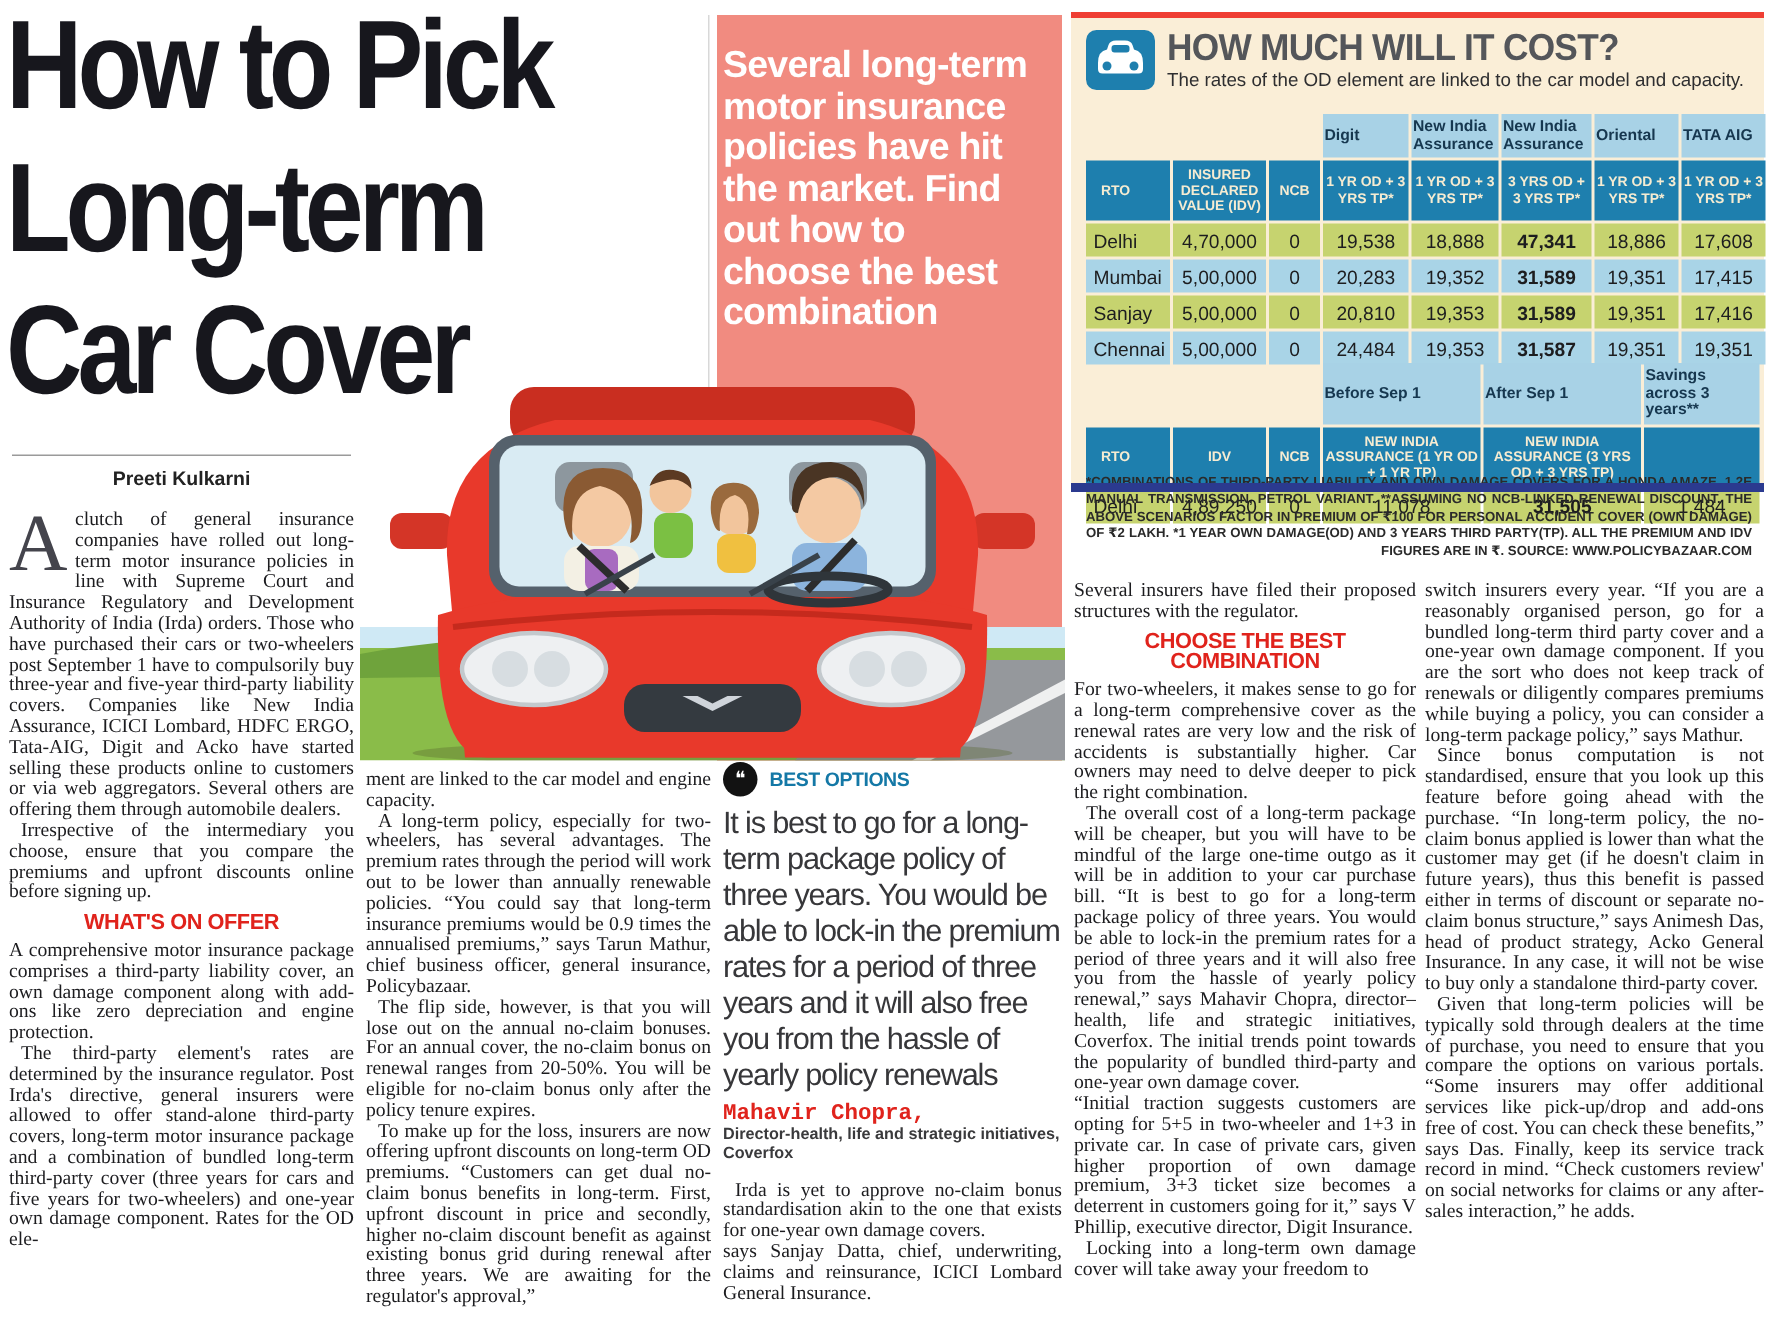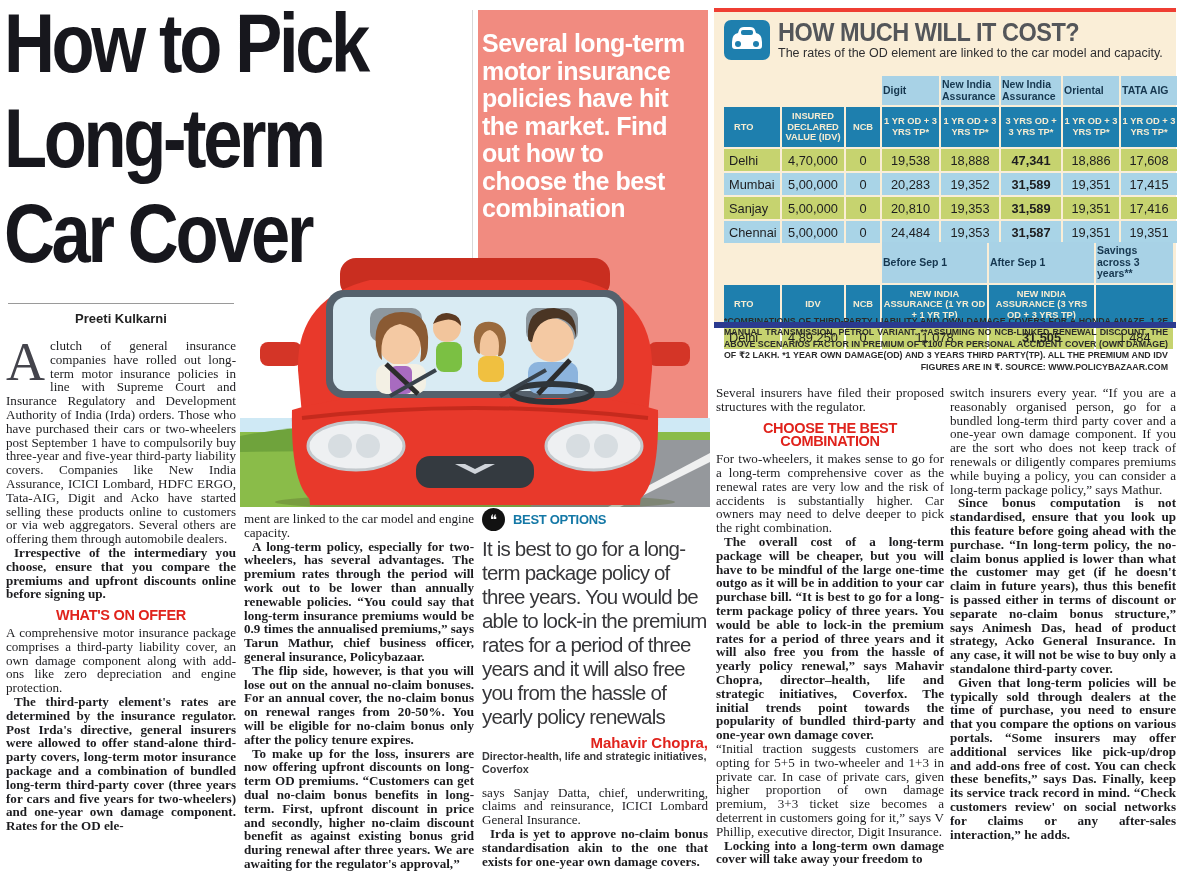--- a/index.html
+++ b/index.html
@@ -61,37 +61,37 @@
     color:#2a2a2a;line-height:1.3;text-align:justify;text-align-last:right;}
 
   
   .col{position:absolute;overflow:hidden;font-size:13.1px;line-height:13.8px;text-align:justify;}
   #col1{left:6px;top:339px;width:230px;height:552px;}
   #col2{left:244px;top:512px;width:230px;height:379px;}
   #col3{left:482px;top:508px;width:226px;height:383px;}
   #col4{left:716px;top:386px;width:228px;height:505px;}
   #col5{left:950px;top:386px;width:226px;height:505px;}
   .para{margin:0;}
-  .para.ind{text-indent:8px;font-weight:bold;}
+  .para.ind{text-indent:8px;}
   .dropcap{float:left;font-size:54px;line-height:42px;padding:2px 5px 0 0;color:#44444c;
     font-family:"Liberation Serif","DejaVu Serif",serif;}
   .subhead{font-family:"Liberation Sans","DejaVu Sans",sans-serif;font-weight:700;
     font-size:14.5px;color:#e0231c;margin:8px 0 3px 0;text-align:center;letter-spacing:-0.3px;}
 
   
   #pq-head{display:flex;align-items:center;margin-bottom:6px;}
   #pq-icon{width:23px;height:23px;border-radius:50%;background:#121212;color:#fff;
     font-size:13px;line-height:23px;text-align:center;margin-right:8px;flex:0 0 23px;
     font-family:"DejaVu Sans",sans-serif;}
   #pq-label{font-family:"Liberation Sans","DejaVu Sans",sans-serif;font-weight:700;
     font-size:13px;color:#1478a6;letter-spacing:-0.3px;}
   #pq-text{font-family:"Liberation Sans","DejaVu Sans",sans-serif;font-size:20.5px;
     line-height:1.17;color:#37373a;text-align:left;letter-spacing:-0.8px;margin-bottom:7px;}
-  #pq-name{font-family:Liberation Sans, sans-serif;font-weight:700;
-    font-size:15px;color:#e0231c;text-align:right;}
+  #pq-name{font-family:Liberation Mono, monospace;font-weight:700;
+    font-size:15px;color:#e0231c;text-align:left;}
   #pq-title{font-family:"Liberation Sans","DejaVu Sans",sans-serif;font-weight:700;
     font-size:10.8px;color:#3a3a3c;text-align:left;line-height:1.25;margin-bottom:9px;}
 </style>
 </head>
 <body>
 
 <div id="headline" class="abs">
   <span class="hl-line">How to Pick</span>
   <span class="hl-line">Long-term</span>
   <span class="hl-line">Car Cover</span>
@@ -316,22 +316,22 @@
 </div>
 
 <div id="col3" class="col">
   <div id="pq-head">
     <div id="pq-icon">❝</div>
     <div id="pq-label">BEST OPTIONS</div>
   </div>
   <div id="pq-text">It is best to go for a long-term package policy of three years. You would be able to lock-in the premium rates for a period of three years and it will also free you from the hassle of yearly policy renewals</div>
   <div id="pq-name">Mahavir Chopra,</div>
   <div id="pq-title">Director-health, life and strategic initiatives, Coverfox</div>
+  <p class="para ind">Irda is yet to approve no-claim bonus standardisation akin to the one that exists for one-year own damage covers.</p>
   <p class="para">says Sanjay Datta, chief, underwriting, claims and reinsurance, ICICI Lombard General Insurance.</p>
-  <p class="para ind">Irda is yet to approve no-claim bonus standardisation akin to the one that exists for one-year own damage covers.</p>
 </div>
 
 <div id="col4" class="col">
   <p class="para">Several insurers have filed their proposed structures with the regulator.</p>
   <div class="subhead">CHOOSE THE BEST COMBINATION</div>
   <p class="para">For two-wheelers, it makes sense to go for a long-term comprehensive cover as the renewal rates are very low and the risk of accidents is substantially higher. Car owners may need to delve deeper to pick the right combination.</p>
   <p class="para ind">The overall cost of a long-term package will be cheaper, but you will have to be mindful of the large one-time outgo as it will be in addition to your car purchase bill. “It is best to go for a long-term package policy of three years. You would be able to lock-in the premium rates for a period of three years and it will also free you from the hassle of yearly policy renewal,” says Mahavir Chopra, director–health, life and strategic initiatives, Coverfox. The initial trends point towards the popularity of bundled third-party and one-year own damage cover.</p>
   <p class="para">“Initial traction suggests customers are opting for 5+5 in two-wheeler and 1+3 in private car. In case of private cars, given higher proportion of own damage premium, 3+3 ticket size becomes a deterrent in customers going for it,” says V Phillip, executive director, Digit Insurance.</p>
   <p class="para ind">Locking into a long-term own damage cover will take away your freedom to</p>
 </div>

